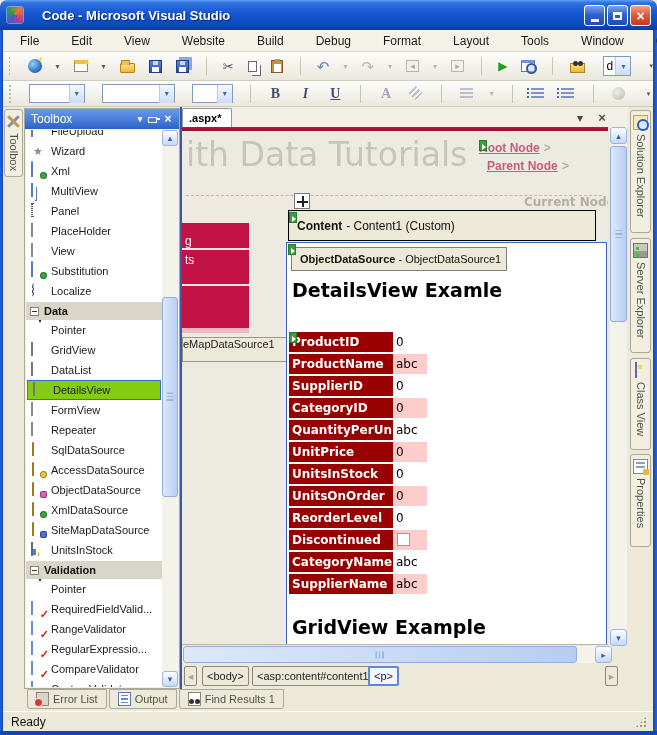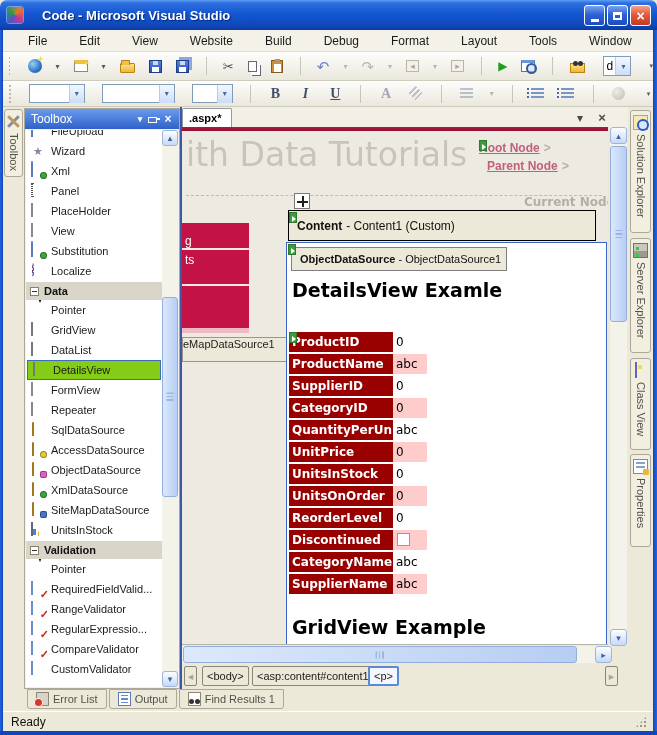--- a/index.html
+++ b/index.html
@@ -21,21 +21,21 @@
     font-weight:bold;font-size:12px;line-height:1;}
   .wbtn.close{background:linear-gradient(180deg,#F4A28E,#E25B3C 45%,#C23A20);font-size:14px;}
   .wbtn .minbar{width:8px;height:3px;background:#fff;margin-top:9px;}
   .wbtn .maxbox{width:9px;height:8px;border:2px solid #fff;border-top-width:3px;}
   .frame-l{left:0;top:30px;width:3px;height:701px;background:linear-gradient(90deg,#2663E0,#0F47B8);}
   .frame-r{left:653px;top:30px;width:4px;height:701px;background:linear-gradient(90deg,#0F47B8,#2663E0);}
   .frame-b{left:0;top:731px;width:657px;height:4px;background:#0F47B8;}
 
   
   .menubar{left:3px;top:30px;width:650px;height:22px;background:#F3F1E8;display:flex;align-items:center;
-    padding-left:16px;border-bottom:1px solid #E0DDD0;}
+    padding-left:8px;border-bottom:1px solid #E0DDD0;}
   .menu-item{padding:2px 9px;color:#1a1a1a;}
   .toolbar{left:3px;top:52px;width:650px;height:29px;background:linear-gradient(180deg,#FDFDFB,#EAE7DC);
     border-bottom:1px solid #CFCCBE;display:flex;align-items:center;padding-left:4px;}
   .toolbar2{top:81px;height:26px;}
   .grip{width:3px;height:18px;margin:0 4px 0 2px;background:repeating-linear-gradient(180deg,#BCB9AC 0 2px,transparent 2px 4px);}
   .tsep{width:1px;height:18px;background:#C8C5B8;margin:0 3px;}
   .tbtn{width:22px;height:22px;display:flex;align-items:center;justify-content:center;position:relative;}
   .darr{width:9px;height:22px;display:flex;align-items:center;justify-content:center;color:#5A5A52;font-size:8px;}
   .darr.dis{color:#B8B5AA;}
   .i14{width:14px;height:14px;position:relative;}
@@ -396,20 +396,24 @@
         </div>
       <div class="ti">
           <span class="tico ic-star">★</span>
           <span>Wizard</span>
         </div>
       <div class="ti">
           <span class="tico"><span class="ic-win"><span class="bdg b-globe"></span></span></span>
           <span>Xml</span>
         </div>
       <div class="ti">
+          <span class="tico"><span class="ic-multi"></span></span>
+          <span>MultiView</span>
+        </div>
+      <div class="ti">
           <span class="tico"><span class="ic-panel"></span></span>
           <span>Panel</span>
         </div>
       <div class="ti">
           <span class="tico"><span class="ic-env"></span></span>
           <span>PlaceHolder</span>
         </div>
       <div class="ti">
           <span class="tico"><span class="ic-frame"></span></span>
           <span>View</span>

